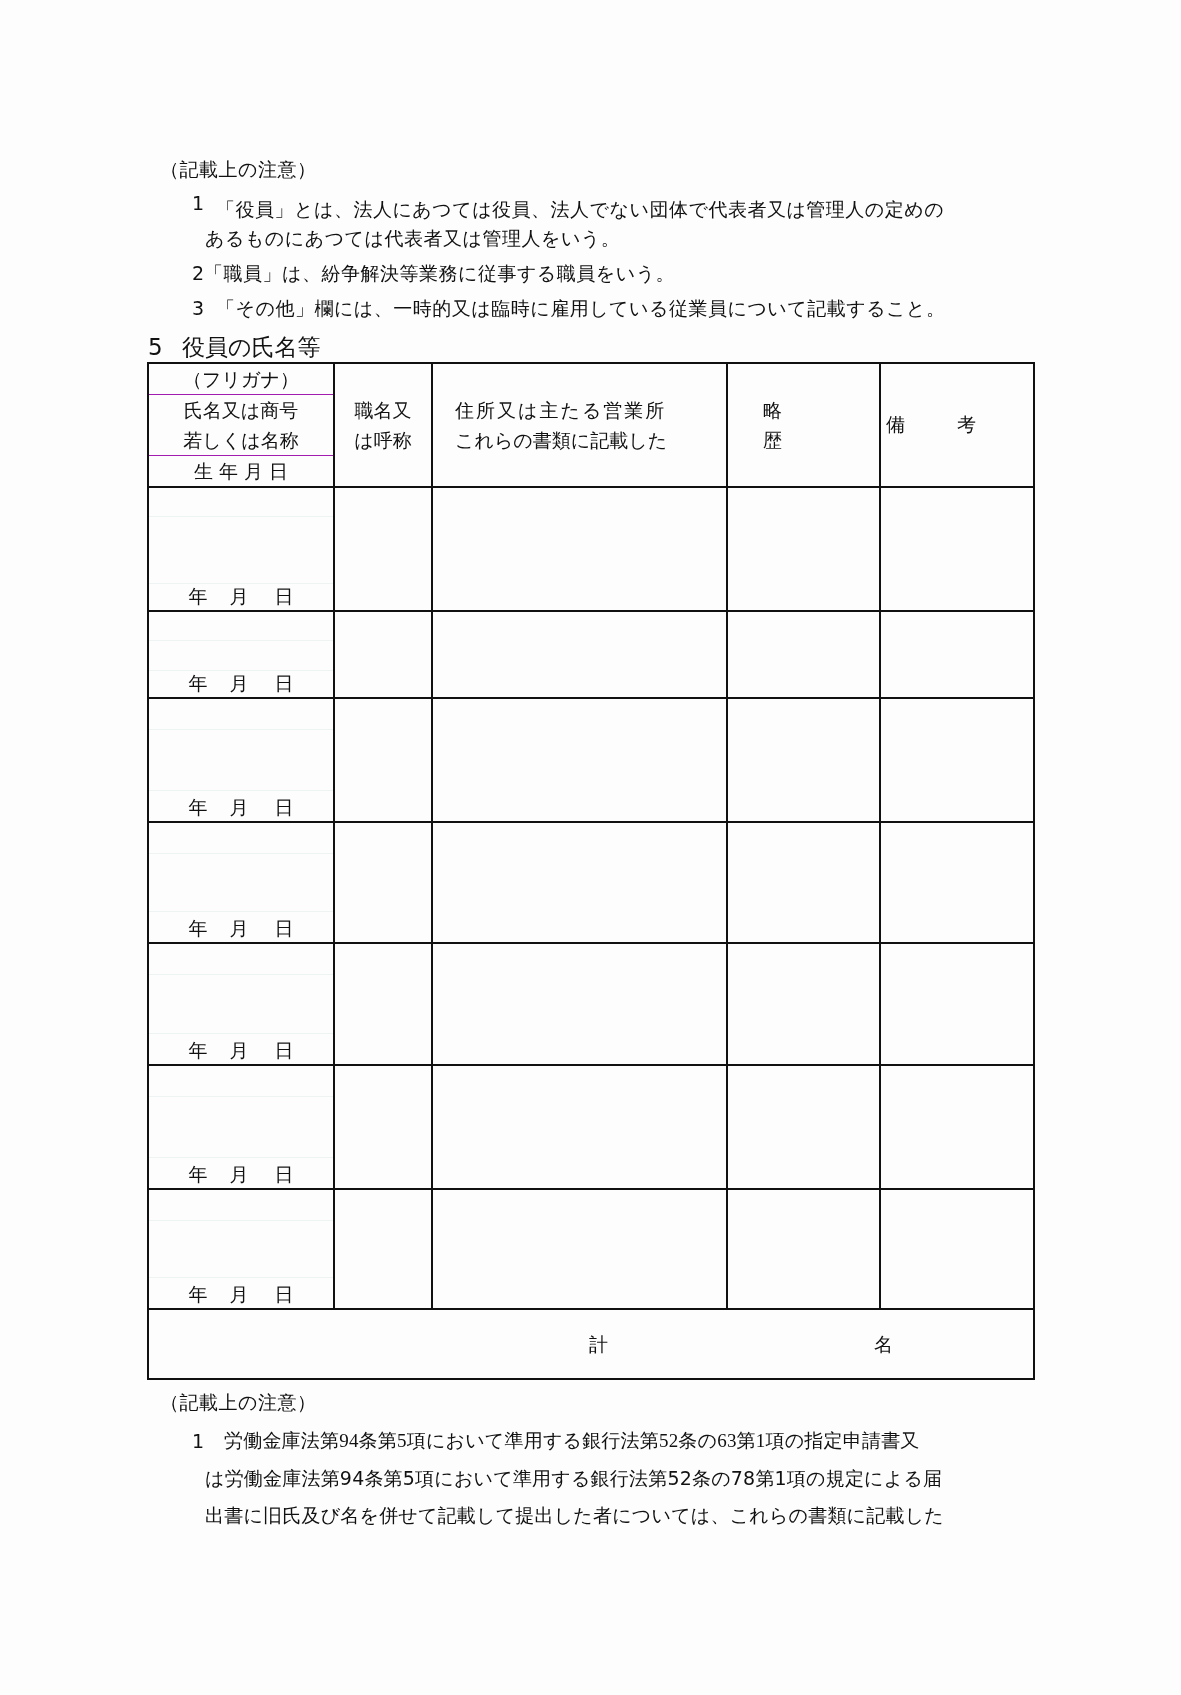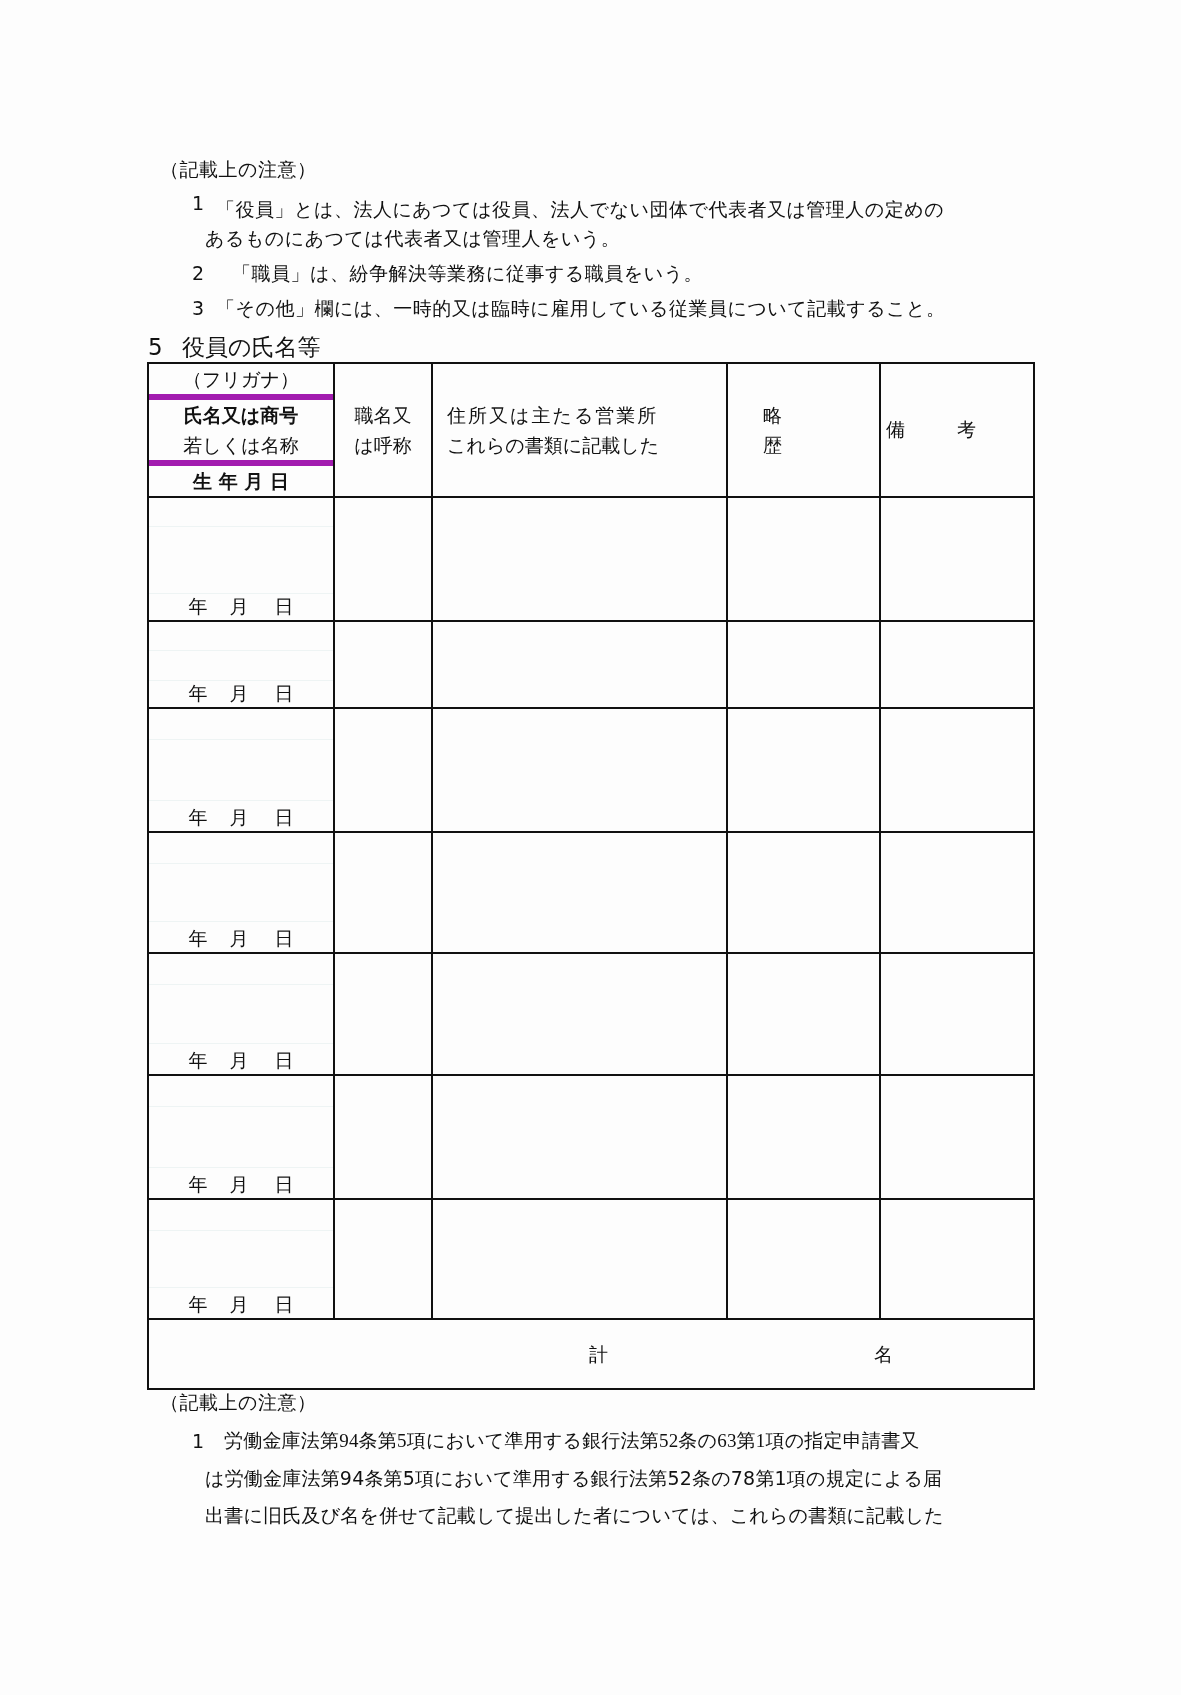--- a/index.html
+++ b/index.html
@@ -13,21 +13,21 @@
   table.roster {
     position: absolute; left: 147px; top: 362px;
     border-collapse: collapse; table-layout: fixed; width: 886px;
   }
   table.roster td {
     border: 2px solid #111; padding: 0; vertical-align: middle; text-align: center;
     font-size: 19px; line-height: 30px;
   }
   .hdr-name { line-height: 30px; }
   .hdr-name div { height: 30px; }
-  .hdr-name .sub { border-top: 6px solid #a21caf; font-weight: bold; }
+  .hdr-name .sub { border-top: 1px solid #a21caf; }
   .namecell { position: relative; }
   .namecell .guide1, .namecell .guide2 {
     position: absolute; left: 0; right: 0; border-top: 1px solid #eef4f4;
   }
   .namecell .date {
     position: absolute; left: 0; right: 0; bottom: 0; height: 26px; line-height: 24px;
     text-align: center; font-size: 19px;
   }
   .date span { display: inline-block; }
   .date .y { margin-right: 22px; }
@@ -39,21 +39,21 @@
   .total-row .lbl2 { position: absolute; left: 725px; }
 </style>
 </head>
 <body>
 
 <div class="line" style="left:160px; top:158px;">（記載上の注意）</div>
 <div class="line" style="left:192px; top:192px;">1</div>
 <div class="line" style="left:216px; top:192px;margin-top:6px;">「役員」とは、法人にあつては役員、法人でない団体で代表者又は管理人の定めの</div>
 <div class="line" style="left:205px; top:227px;">あるものにあつては代表者又は管理人をいう。</div>
 <div class="line" style="left:192px; top:262px;">2</div>
-<div class="line" style="left:232px; top:262px;">「職員」は、紛争解決等業務に従事する職員をいう。</div>
+<div class="line" style="left:204px; top:262px;">「職員」は、紛争解決等業務に従事する職員をいう。</div>
 <div class="line" style="left:192px; top:297px;">3</div>
 <div class="line" style="left:216px; top:297px;">「その他」欄には、一時的又は臨時に雇用している従業員について記載すること。</div>
 
 <div class="sec-title">
   <span class="num">5</span><span>役員の氏名等</span>
 </div>
 
 <table class="roster">
   <colgroup>
     <col style="width:186px">
@@ -67,21 +67,21 @@
     <td class="hdr-name">
       <div>（フリガナ）</div>
       <div class="sub">氏名又は商号</div>
       <div>若しくは名称</div>
       <div class="sub">生 年 月 日</div>
     </td>
     <td>
       <div>職名又</div>
       <div>は呼称</div>
     </td>
-    <td style="text-align:left; padding-left:14px;">
+    <td style="text-align:left; padding-left:22px;">
       <div style="letter-spacing:2px;">住所又は主たる営業所</div>
       <div>これらの書類に記載した</div>
     </td>
     <td><span class="spaced-wide">略歴</span></td>
     <td><span class="spaced-mid">備考</span></td>
   </tr>
 
   <tr style="height:124px;">
     <td class="namecell">
       <div class="guide1" style="top:28px;"></div>

